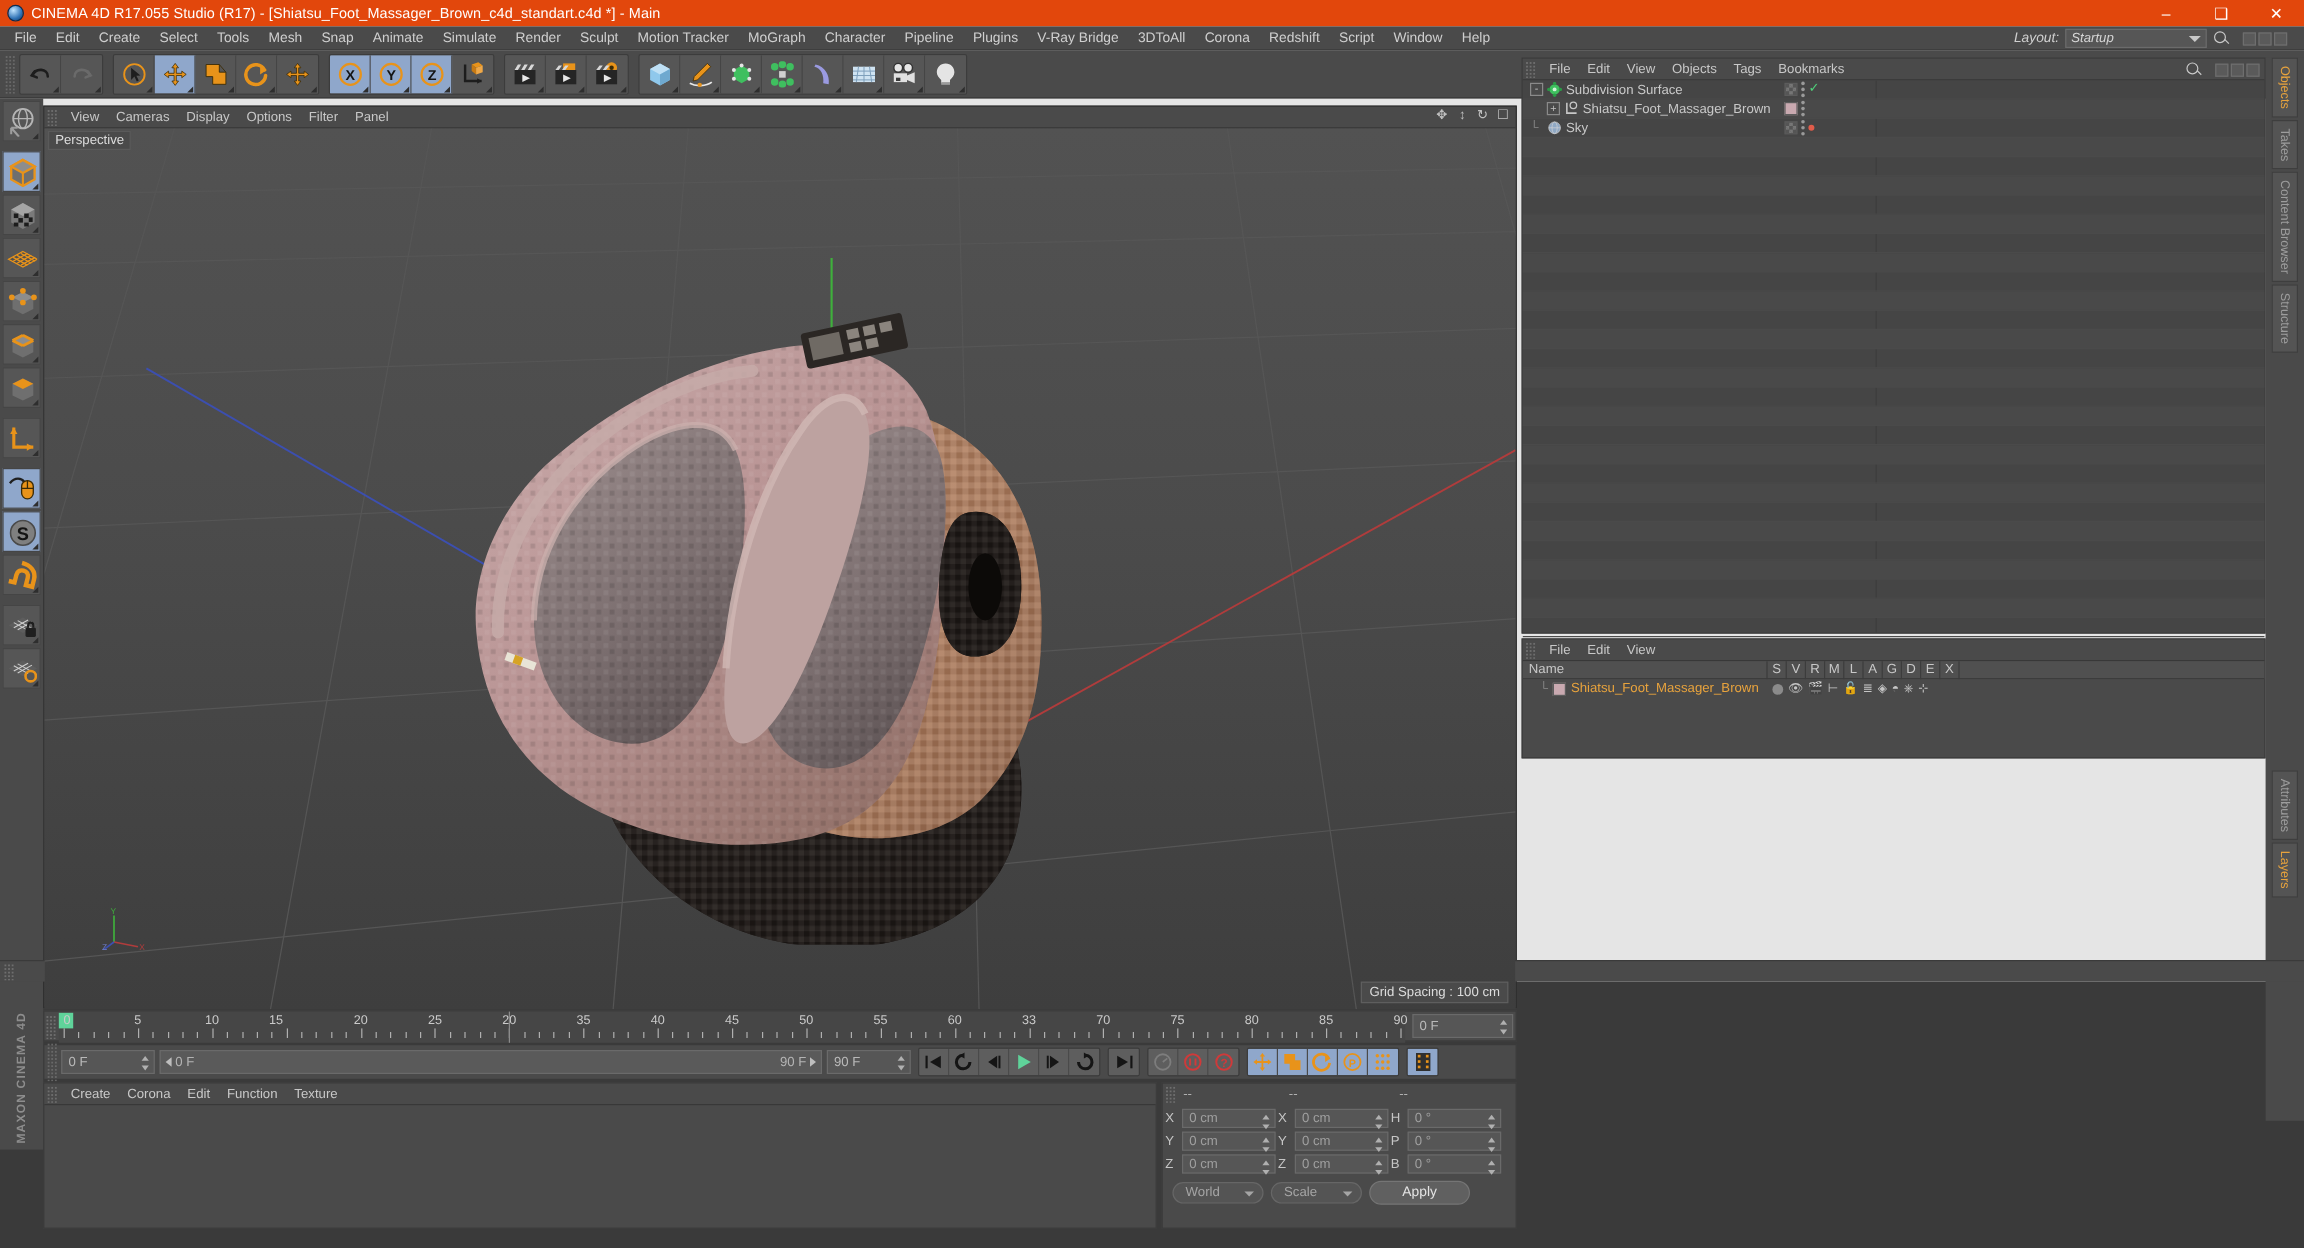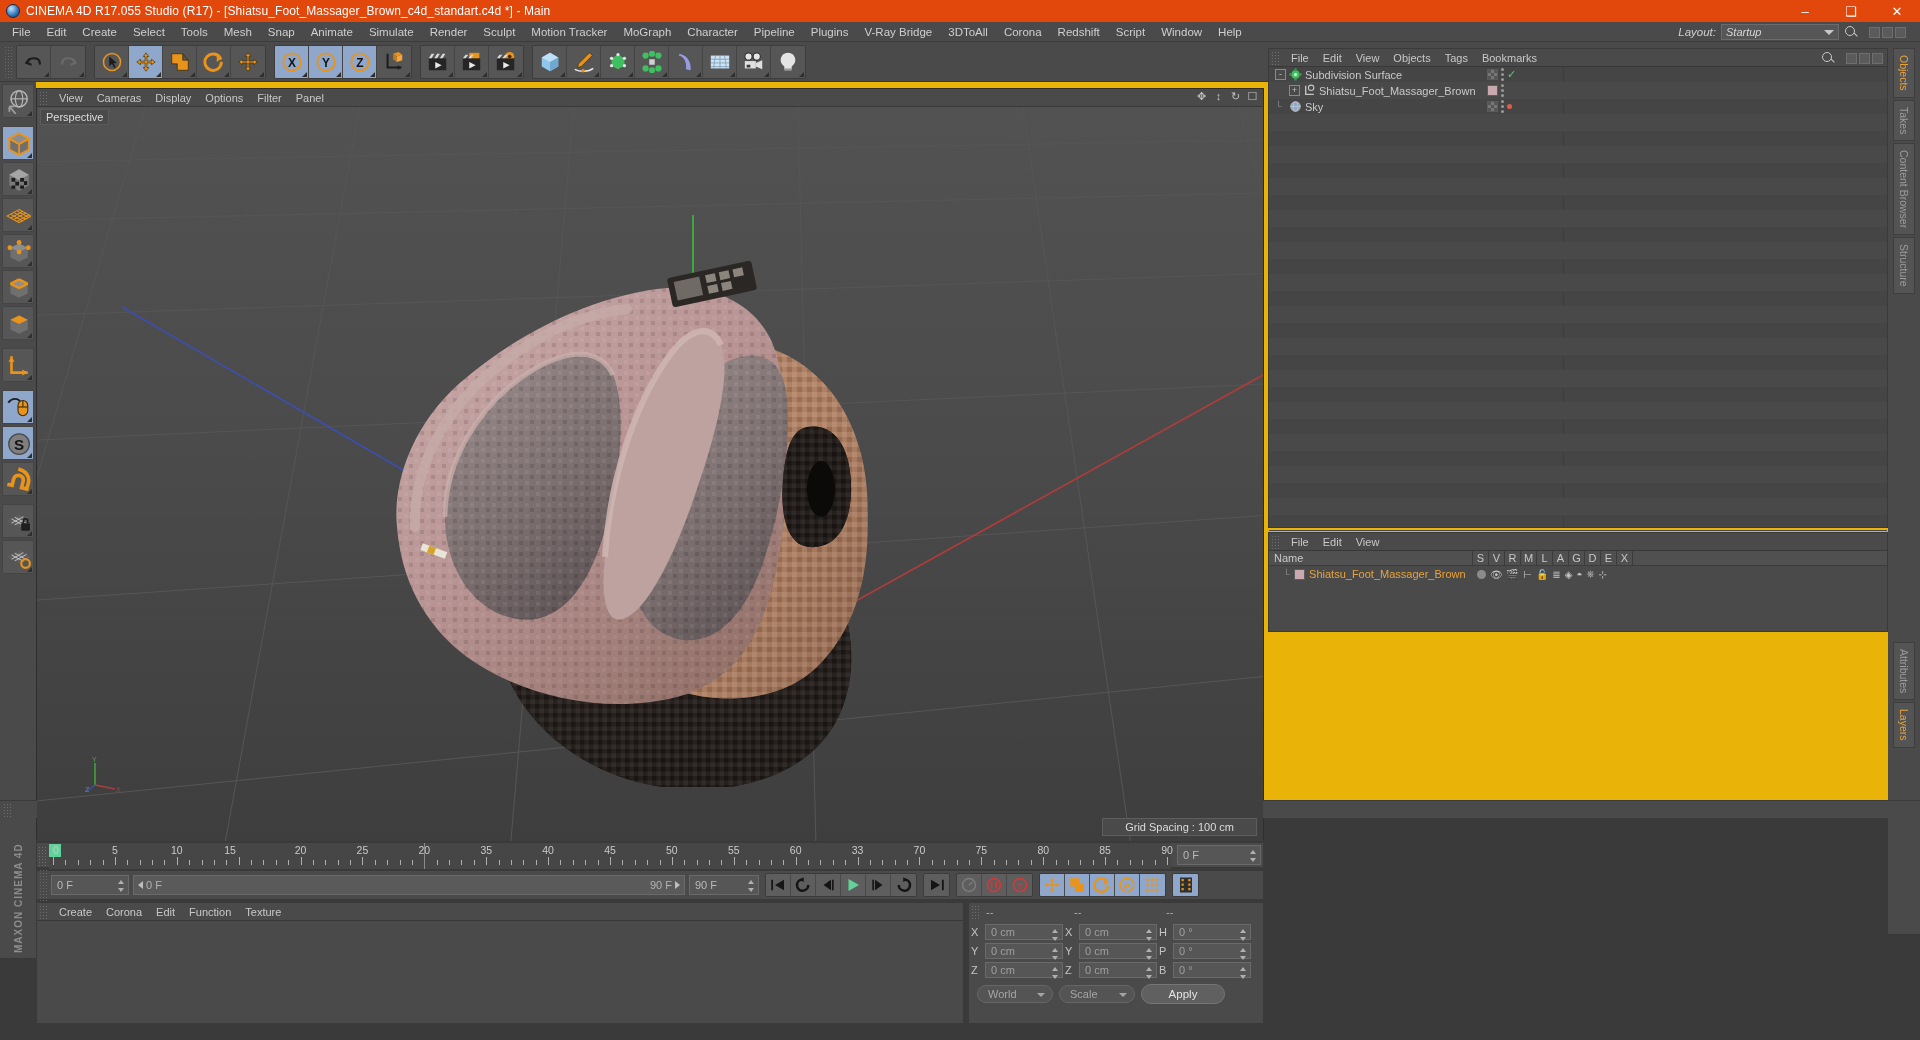--- a/index.html
+++ b/index.html
@@ -3,21 +3,21 @@
 <meta charset="utf-8">
 <style>
   * { box-sizing: border-box; margin: 0; padding: 0; }
   html, body {
     width: 1920px; height: 1040px;
     background: #3a3a3a;
     font-family: "Liberation Sans", sans-serif;
     overflow: hidden;
     -webkit-font-smoothing: antialiased;
   }
-  .app { position: relative; width: 1920px; height: 818px; background: #eab308; }
+  .app { position: relative; width: 1920px; height: 818px; background: #e5e5e5; }
 
   
   .titlebar {
     position: absolute; left:0; top:0; width:1920px; height:22px;
     background: #e2470c; color:#fff;
     display:flex; align-items:center;
     font-size: 12px;
   }
   .titlebar .app-icon {
     width:14px; height:14px; margin:0 6px 0 6px; border-radius:50%;
@@ -133,21 +133,21 @@
     background:linear-gradient(180deg,#4e4e4e 0%, #4a4a4a 45%, #3f3f3f 100%);
     overflow:hidden;
   }
   .vp-label {
     position:absolute; left:3px; top:2px; color:#dcdcdc; font-size:11px;
     background:#4a4a4a; padding:1px 5px; border:1px solid #5a5a5a;
     z-index:6;
   }
   .grid-spacing {
     position:absolute; right:6px; bottom:5px; color:#dcdcdc; font-size:11px;
-    background:#4a4a4a; padding:2px 22px; border:1px solid #5e5e5e; z-index:6;
+    background:#4a4a4a; padding:2px 6px; border:1px solid #5e5e5e; z-index:6;
   }
   .axis-gizmo { position:absolute; left:48px; bottom:48px; width:40px; height:40px; z-index:6;}
 
   
   .model { position:absolute; left:300px; top:120px; width:620px; height:560px; z-index:4;}
 
   
   .objmgr {
     position:absolute; left:1268px; top:48px; width:620px; height:480px;
     background:#4a4a4a; border:1px solid #3a3a3a;

